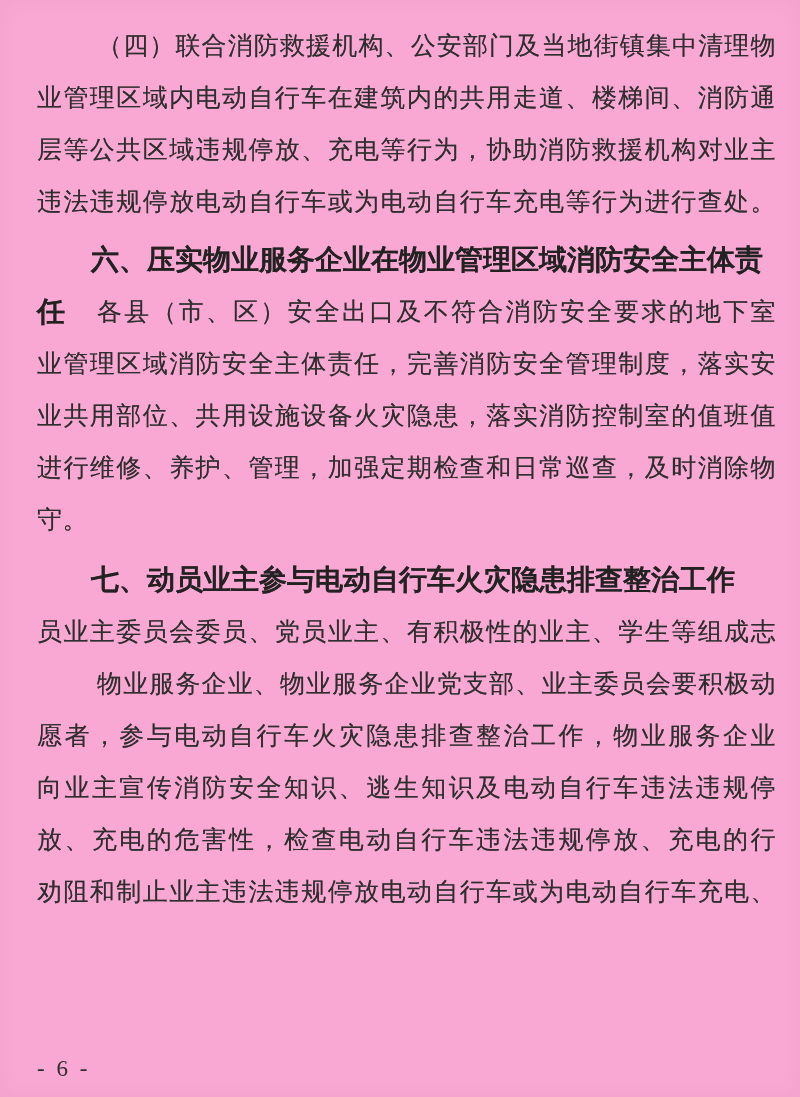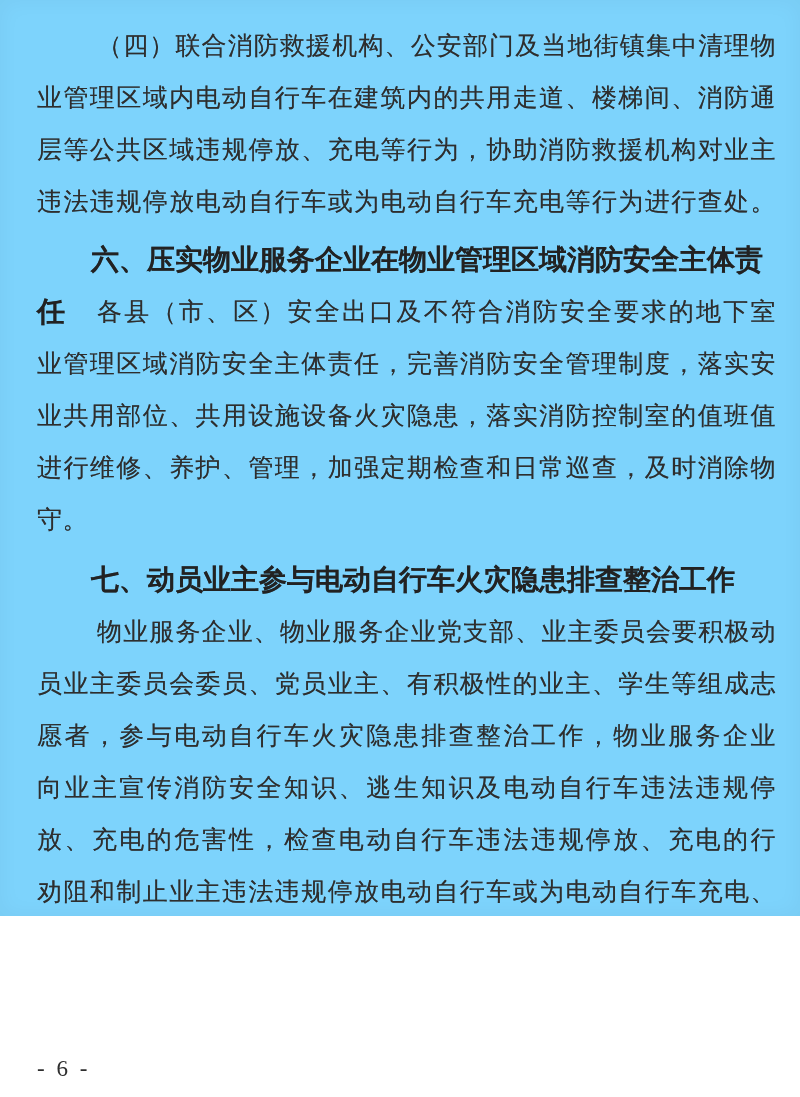--- a/index.html
+++ b/index.html
@@ -6,22 +6,22 @@
     margin: 0;
     padding: 0;
     width: 800px;
     height: 1097px;
     overflow: hidden;
     background: #ffffff;
   }
   .page {
     position: relative;
     width: 800px;
-    height: 916px;
-    background: #7dd3fc;
+    height: 1097px;
+    background: #f9a8d4;
     box-shadow: inset 0 0 22px rgba(0,0,0,0.045);
     box-sizing: border-box;
     padding: 20px 24px 0 37px;
     font-family: "Liberation Serif", "DejaVu Serif", serif;
     color: #2e2e2e;
   }
   .bline {
     height: 52px;
     line-height: 52px;
     font-size: 25px;
@@ -77,22 +77,22 @@
   <h2 class="heading h6">六、压实物业服务企业在物业管理区域消防安全主体责任</h2>
 
   <div class="bline indent">各县（市、区）安全出口及不符合消防安全要求的地下室</div>
   <div class="bline">业管理区域消防安全主体责任，完善消防安全管理制度，落实安</div>
   <div class="bline">业共用部位、共用设施设备火灾隐患，落实消防控制室的值班值</div>
   <div class="bline">进行维修、养护、管理，加强定期检查和日常巡查，及时消除物</div>
   <div class="bline short">守。</div>
 
   <h2 class="heading h7">七、动员业主参与电动自行车火灾隐患排查整治工作</h2>
 
+  <div class="bline">员业主委员会委员、党员业主、有积极性的业主、学生等组成志</div>
   <div class="bline indent">物业服务企业、物业服务企业党支部、业主委员会要积极动</div>
-  <div class="bline">员业主委员会委员、党员业主、有积极性的业主、学生等组成志</div>
   <div class="bline">愿者，参与电动自行车火灾隐患排查整治工作，物业服务企业</div>
   <div class="bline">向业主宣传消防安全知识、逃生知识及电动自行车违法违规停</div>
   <div class="bline">放、充电的危害性，检查电动自行车违法违规停放、充电的行为，</div>
   <div class="bline">劝阻和制止业主违法违规停放电动自行车或为电动自行车充电、</div>
 
   <div class="page-footer">- 6 -</div>
 
 </div>
 
 </body></html>

